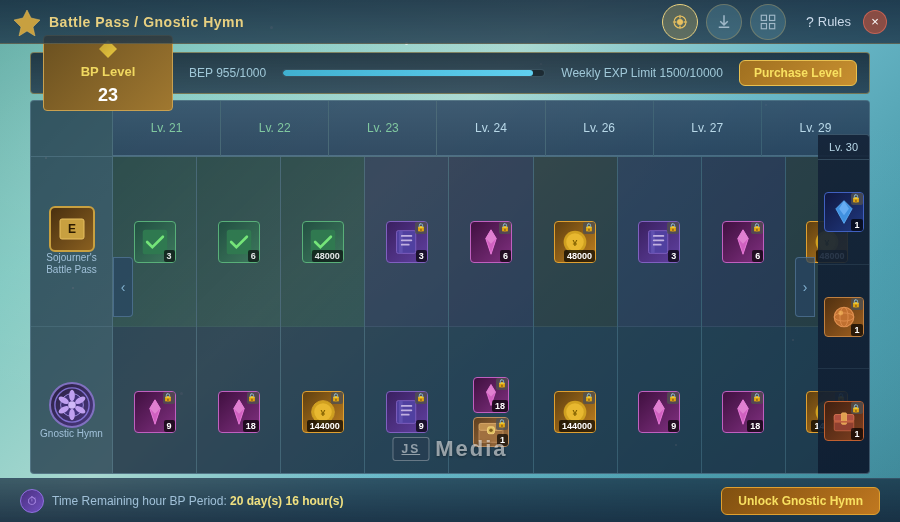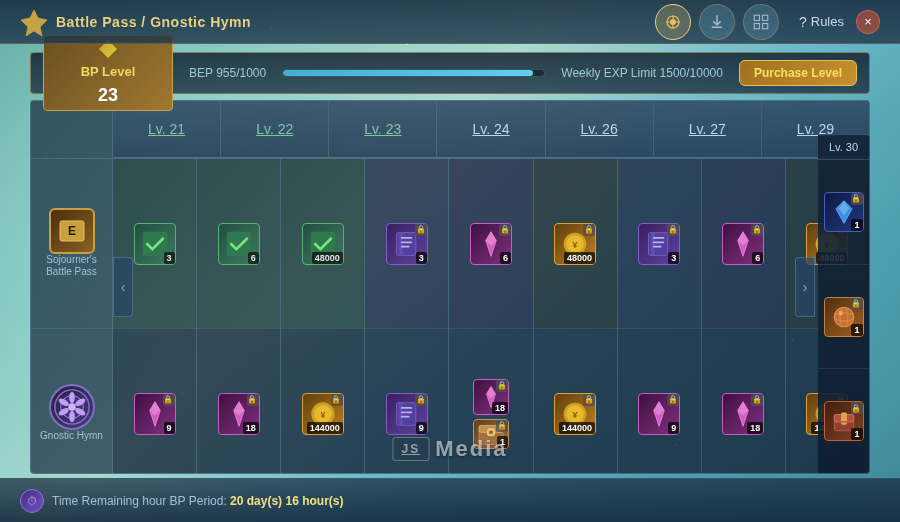--- a/index.html
+++ b/index.html
@@ -41,21 +41,21 @@
     .header {
       position: absolute;
       top: 0;
       left: 0;
       right: 0;
       height: 44px;
       background: linear-gradient(to bottom, rgba(20,40,60,0.85), rgba(30,55,75,0.8));
       border-bottom: 1px solid rgba(180,160,100,0.4);
       display: flex;
       align-items: center;
-      padding: 0 20px;
+      padding: 0 13px;
       z-index: 10;
     }
 
     .header-title {
       color: #e8d080;
       font-size: 14px;
       font-weight: 600;
       letter-spacing: 0.5px;
       flex: 1;
     }
@@ -240,24 +240,23 @@
     }
 
     .level-col:last-child {
       border-right: none;
     }
 
     .level-col-header {
       background: linear-gradient(to bottom, rgba(60,90,120,0.6), rgba(40,65,95,0.6));
       padding: 20px 0;
       color: #b8d8e8;
-      font-size: 14px;
+      font-size: 12px;
       border-bottom: 1px solid rgba(120,160,180,0.3);
       font-weight: 500;
-      text-decoration: underline;
     }
 
     .level-col-header.completed {
       color: #80c8a0;
     }
 
     
     .grid-body {
       display: flex;
     }
@@ -948,13 +947,14 @@
   <span class="watermark-box">JS</span>
   <span style="font-size:22px;color:rgba(255,255,255,0.55);font-weight:bold;text-shadow:0 1px 3px rgba(0,0,0,0.4);">Media</span>
 </div>
 
 <div class="footer">
   <div class="footer-timer-icon">⏱</div>
   <span class="footer-text">
     <span>Time Remaining hour BP Period:</span>
     <span class="footer-highlight">20 day(s) 16 hour(s)</span>
   </span>
+  <div class="unlock-btn">Unlock Gnostic Hymn</div>
 </div>
 
 </body></html>

